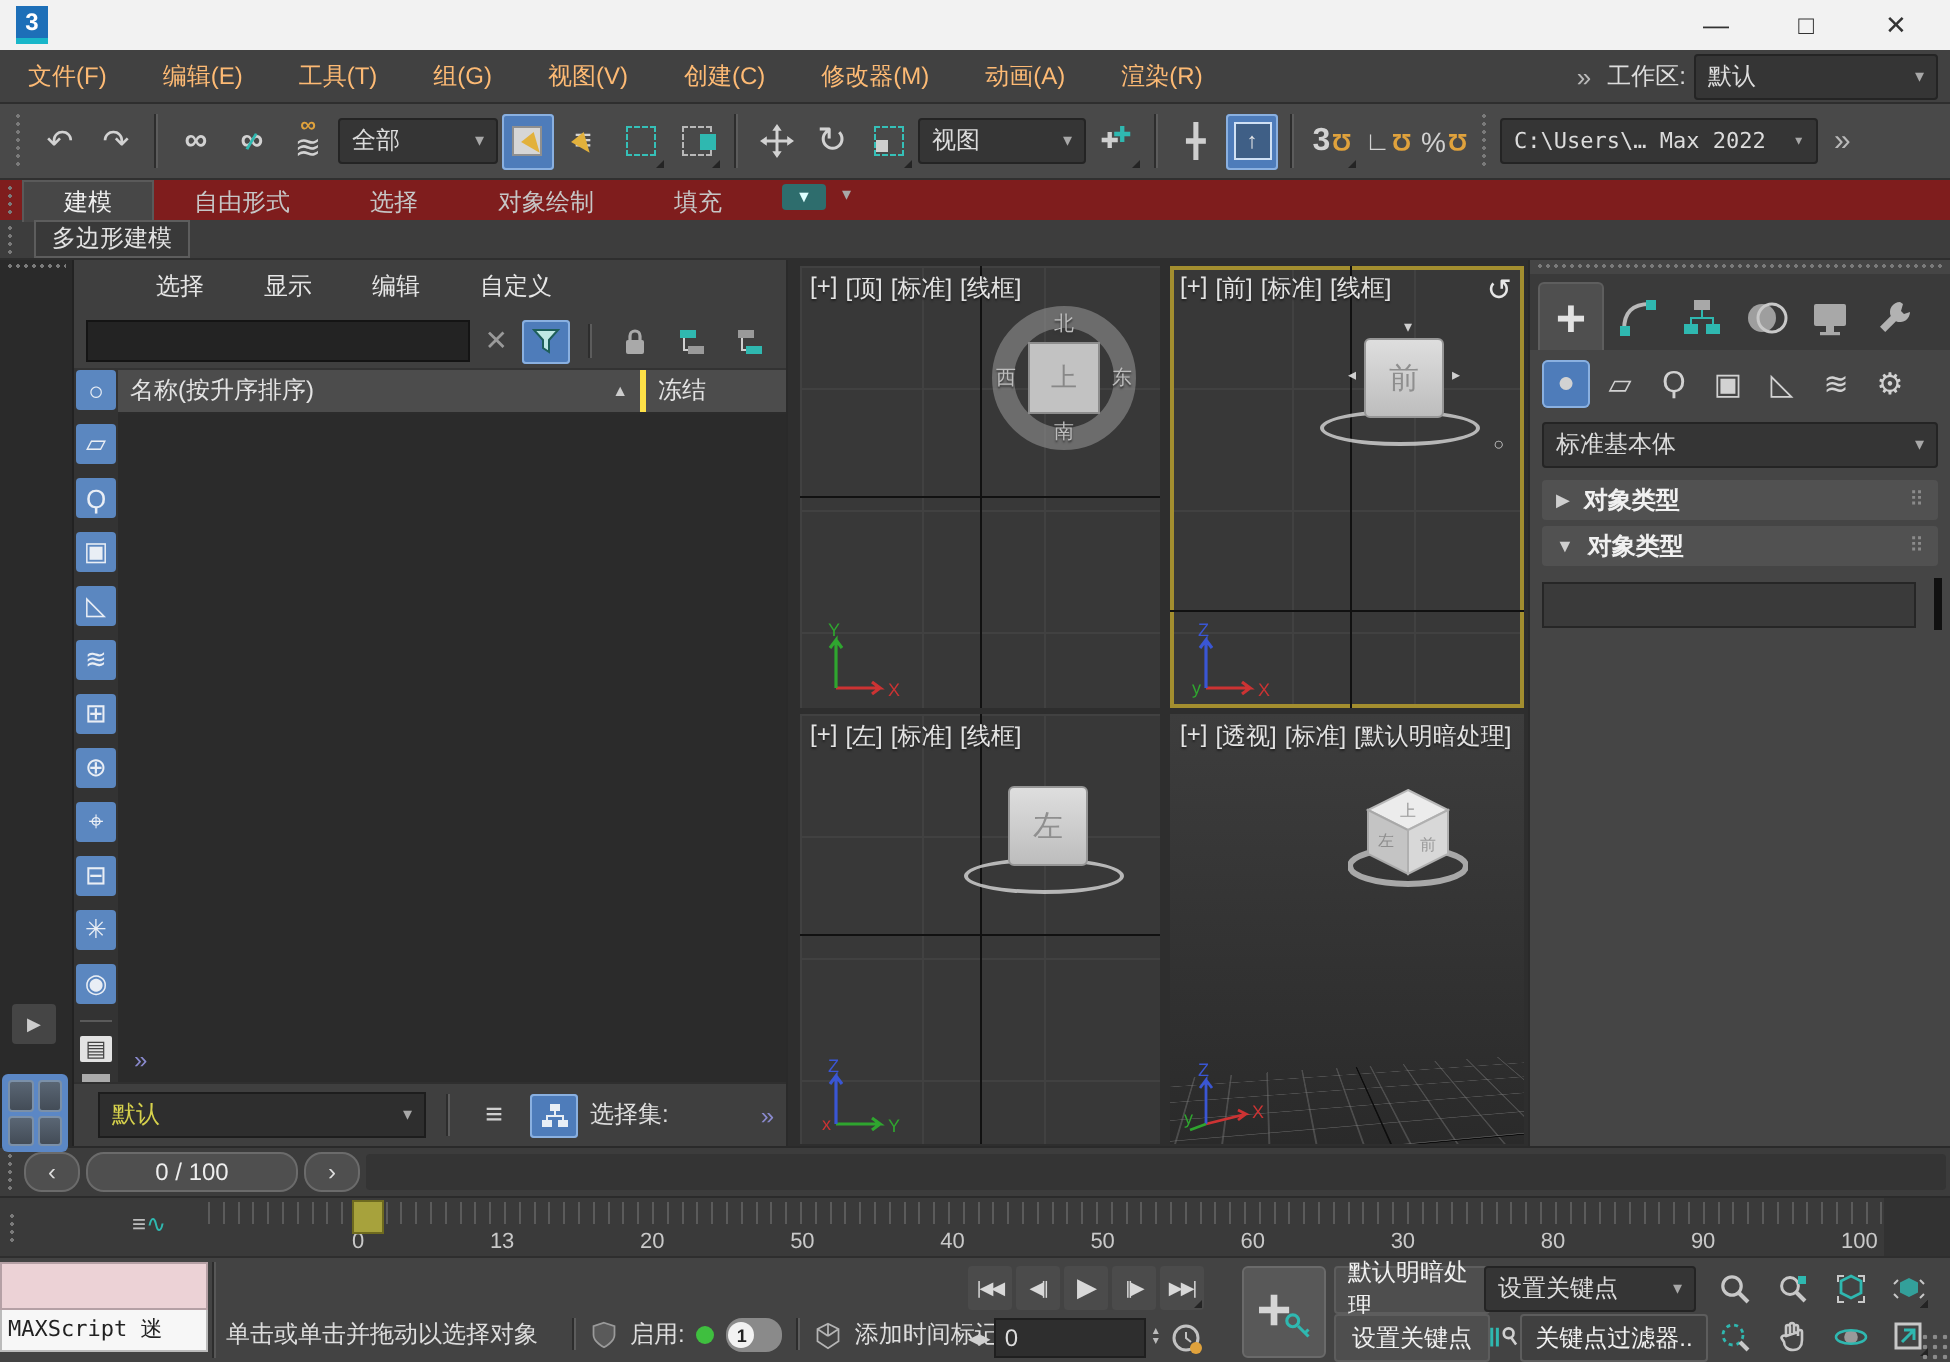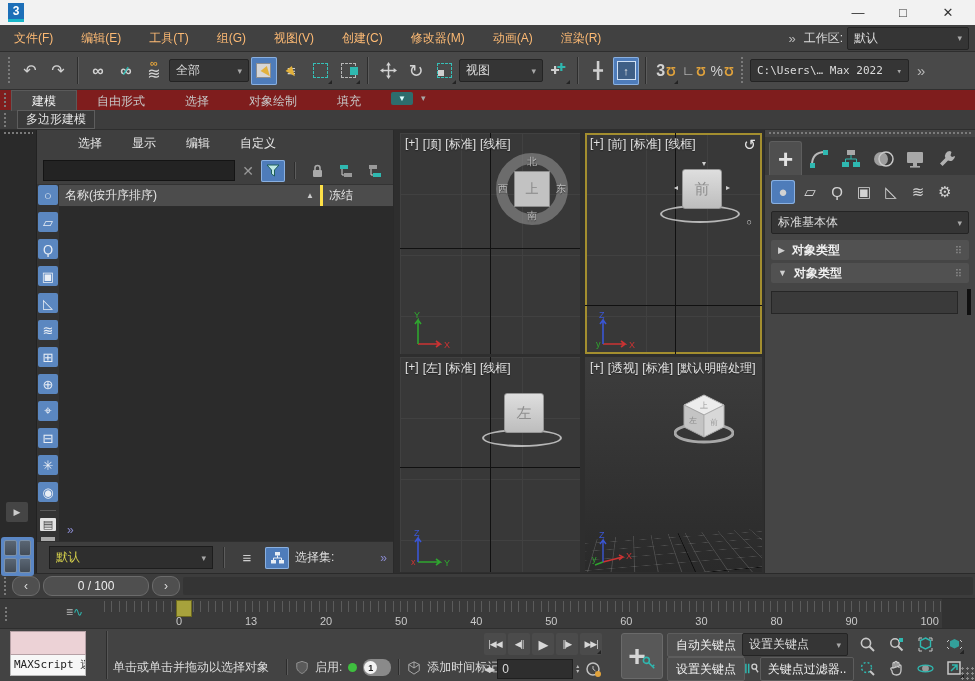--- a/index.html
+++ b/index.html
@@ -121,21 +121,21 @@
   
   #trackbar{height:29px;background:#3a3a3a;border-top:1px solid #2b2b2b;position:relative}
   #curveico{position:absolute;left:66px;top:6px;font-size:12px}
   #ruler{position:absolute;left:104px;right:33px;top:0;bottom:0;
      background-image:repeating-linear-gradient(90deg,#5b5b5b 0 1px,transparent 1px 7.4px);background-size:100% 11px;background-repeat:no-repeat;background-position:0 2px}
   #rulerend{position:absolute;right:0;top:0;bottom:0;width:33px;background:#323232}
   #ticknums{position:absolute;left:176px;right:36px;bottom:1px;display:flex;justify-content:space-between;color:#c9c9c9;font-size:11px}
   #playhead{position:absolute;left:176px;top:1px;width:14px;height:15px;background:#a7a23c;border:1px solid #6e6a1f}
   
   #statusbar{height:52px;background:#434343;border-top:1px solid #2e2e2e;position:relative;font-size:12px}
-  #mxs{position:absolute;left:10px;top:2px;width:76px}
+  #mxs{position:absolute;left:0;top:2px;width:104px}
   #mxspink{height:24px;background:#ecd2d6;border:1px solid #b5a0a5;box-sizing:border-box}
   #mxswhite{height:21px;background:#f7f7f7;border:1px solid #bbb;border-top:none;box-sizing:border-box;color:#222;font-size:11px;padding:2px 3px;white-space:nowrap;overflow:hidden}
   .sdiv{position:absolute;top:2px;bottom:2px;width:1px;background:#2d2d2d;border-right:1px solid #575757}
   .srow{position:absolute;display:flex;align-items:center;gap:6px}
   .sfield{width:64px;height:17px;background:#2e2e2e;border:1px solid #1f1f1f}
   .isoico{width:12px;height:12px;border:1px dashed #999}
   .boxico{width:17px;height:17px;background:#3a3a3a;border:1px solid #6a6a6a;display:flex;align-items:center;justify-content:center;color:#e8e8e8;font-size:11px}
   .pbtn{width:22px;height:22px;background:#4b4b4b;border-radius:2px;display:flex;align-items:center;justify-content:center;color:#d8d8d8;font-size:9px;letter-spacing:-1px}
   .kbtn{height:22px;background:#4e4e4e;border:1px solid #5d5d5d;border-radius:2px;color:#f0f0f0;display:flex;align-items:center;justify-content:center;padding:0 6px}
   .navico{width:22px;height:22px;display:flex;align-items:center;justify-content:center}
@@ -642,21 +642,21 @@
       </span>
     </div>
 
     <div id="bigkey">
       <span style="font-size:30px;color:#d5d5d5;font-weight:bold">+</span>
       <svg width="14" height="14" viewBox="0 0 16 16" style="margin-left:-4px;margin-top:14px">
           <circle cx="5" cy="5" r="3.4" fill="none" stroke="#2fb8b0" stroke-width="1.8"></circle>
           <path d="M8 8l6 6m-2-2l2-2" stroke="#2fb8b0" stroke-width="1.8" fill="none"></path>
         </svg>
     </div>
-    <div class="kbtn" style="position:absolute;left:667px;top:4px;width:64px">自动关键点</div>
+    <div class="kbtn" style="position:absolute;left:667px;top:4px;width:64px">默认明暗处理</div>
     <div class="kbtn" style="position:absolute;left:667px;top:28px;width:64px">设置关键点</div>
     <div class="dd" style="position:absolute;left:742px;top:4px;width:92px">
       <span>设置关键点</span>
       <span class="caret">▾</span>
     </div>
     <span class="navico" style="position:absolute;left:740px;top:28px">
       <svg width="15" height="15" viewBox="0 0 16 16">
           <path d="M2 3v10M5 3v10" stroke="#2fb8b0" stroke-width="1.6"></path>
           <circle cx="11" cy="6" r="2.6" fill="none" stroke="#cfcfcf" stroke-width="1.4"></circle>
           <path d="M12.5 8.5L15 12" stroke="#cfcfcf" stroke-width="1.4"></path>

